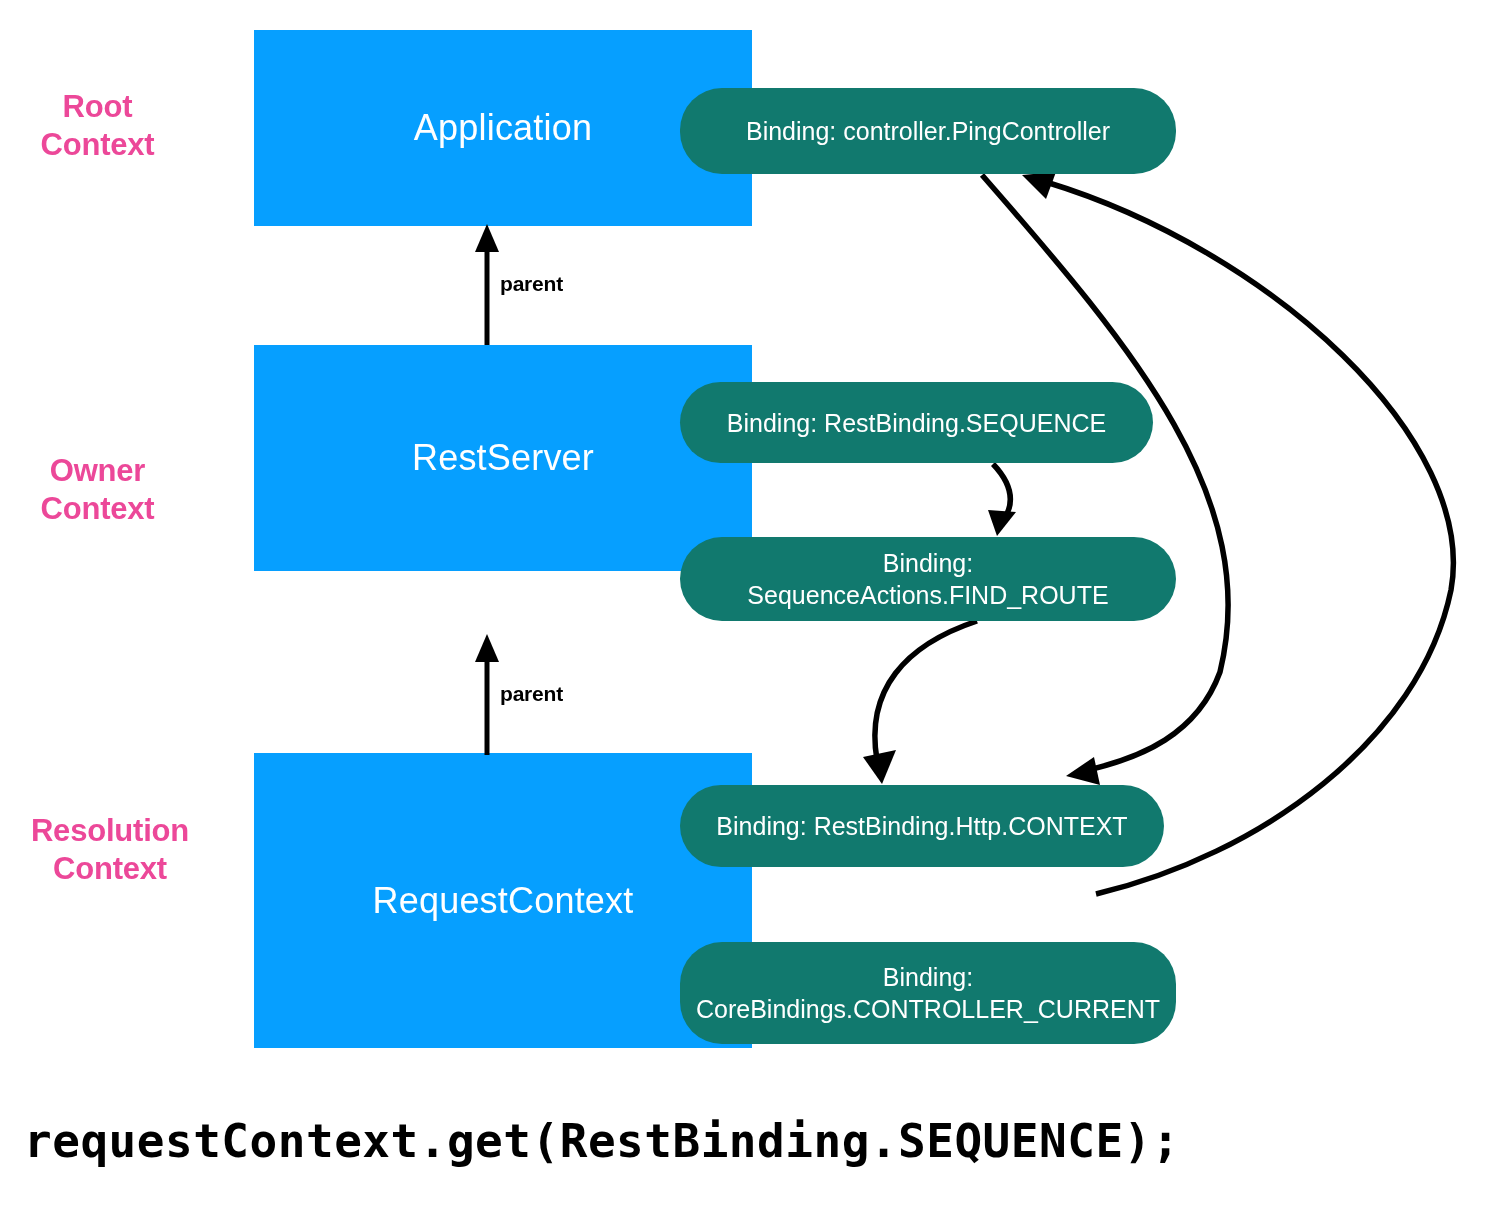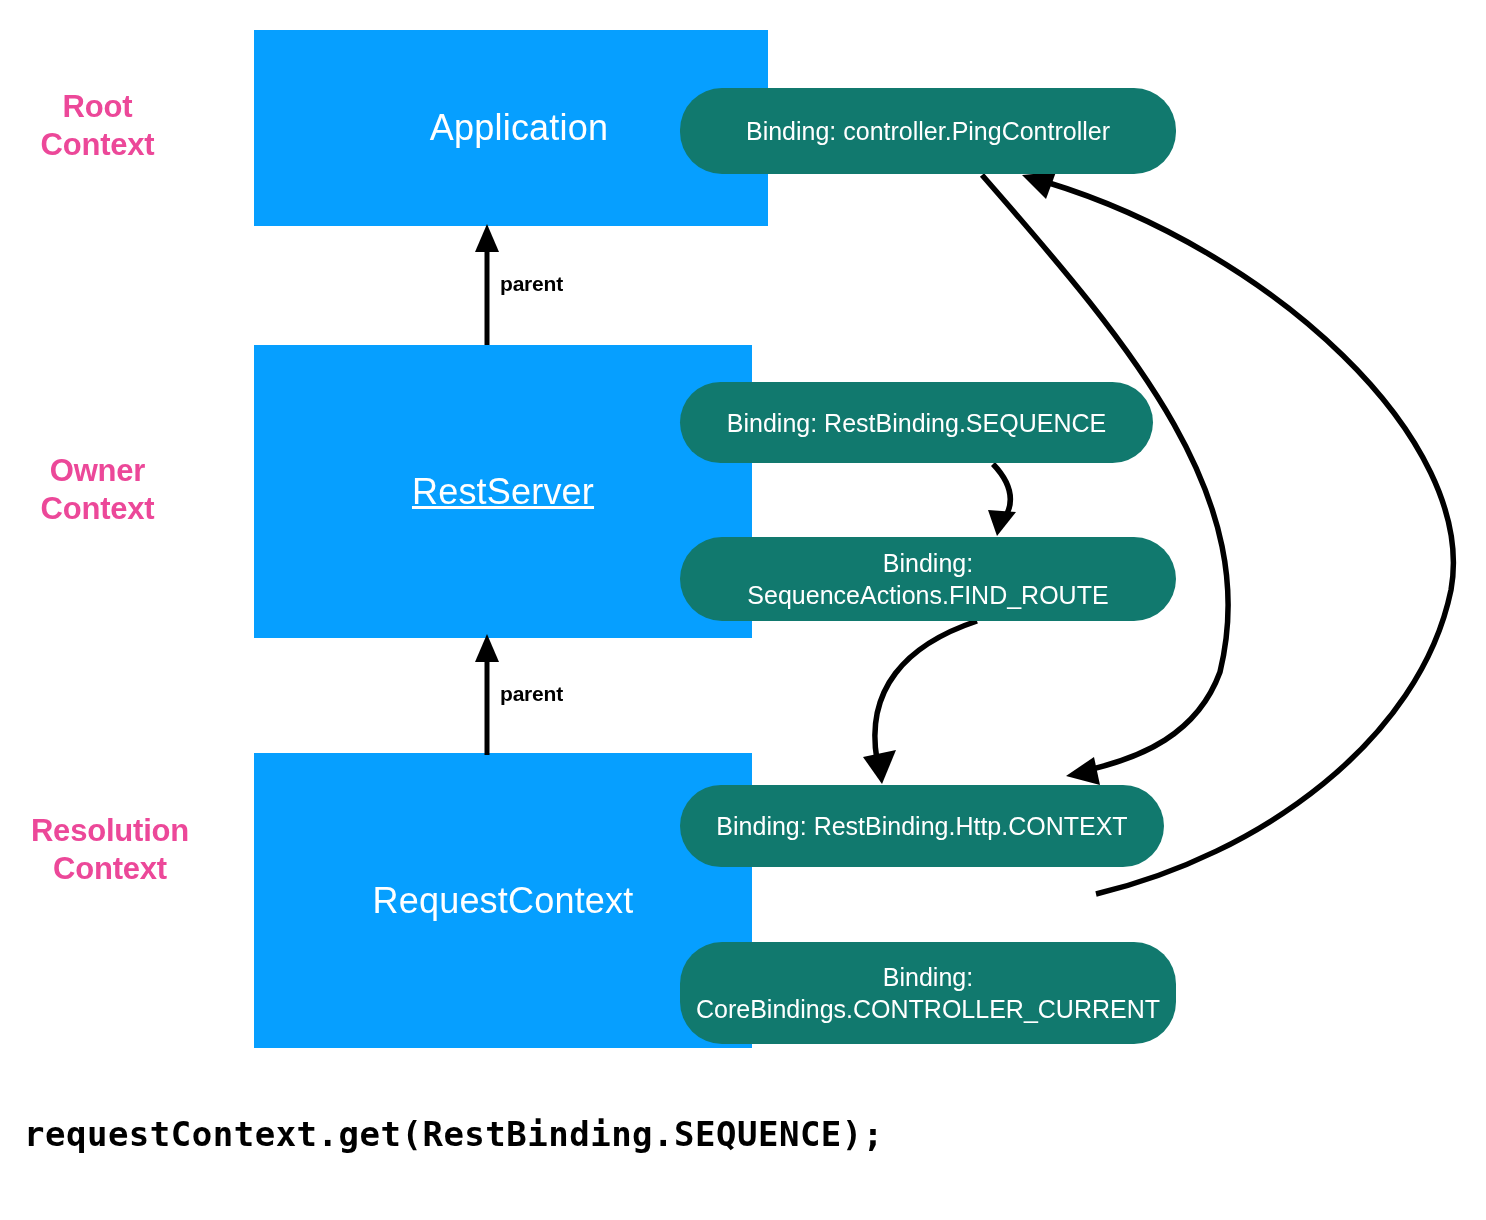--- a/index.html
+++ b/index.html
@@ -35,22 +35,22 @@
     position: absolute;
     background: #069FFF;
     color: #ffffff;
     display: flex;
     align-items: center;
     justify-content: center;
     font-size: 36px;
     font-weight: 400;
     letter-spacing: 0.2px;
   }
-  #box-application    { left: 254px; top: 30px;  width: 498px; height: 196px; padding-left: 16px; }
-  #box-restserver     { left: 254px; top: 345px; width: 498px; height: 293px; text-decoration: underline; }
+  #box-application    { left: 254px; top: 30px;  width: 498px; height: 196px; }
+  #box-restserver     { left: 254px; top: 345px; width: 498px; height: 226px; }
   #box-requestcontext { left: 254px; top: 753px; width: 498px; height: 295px; }
 
   
   .pill {
     position: absolute;
     background: #11796E;
     color: #ffffff;
     border-radius: 42px;
     display: flex;
     align-items: center;
@@ -90,21 +90,21 @@
   #parent-label-1 { left: 500px; top: 272px; }
   #parent-label-2 { left: 500px; top: 682px; }
 
   
   #code-line {
     position: absolute;
     left: 24px;
     top: 1114px;
     font-family: "DejaVu Sans Mono", "Liberation Mono", monospace;
     font-weight: bold;
-    font-size: 34px;
+    font-size: 46px;
     letter-spacing: 0.5px;
     color: #000000;
     white-space: pre;
   }
 </style>
 </head>
 <body>
 
 <div id="stage">
 

